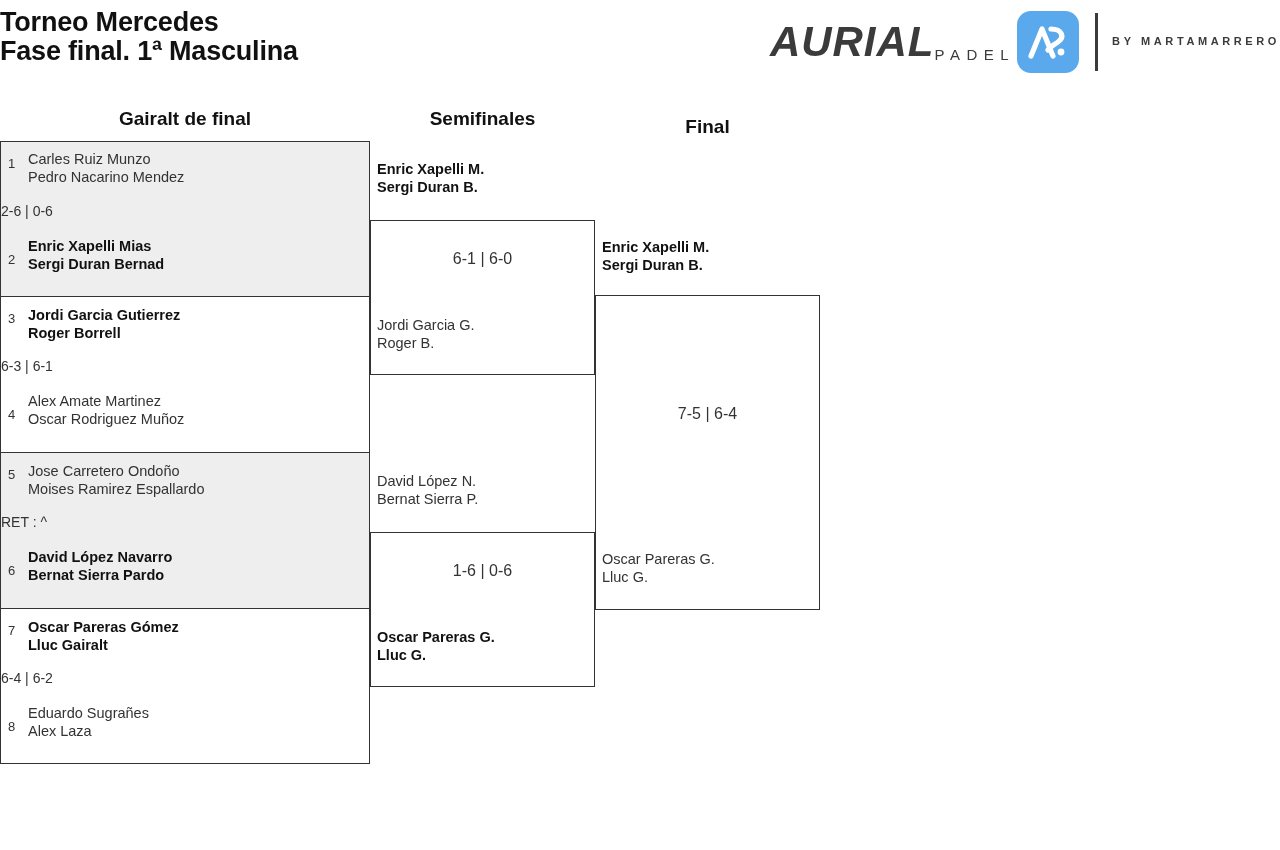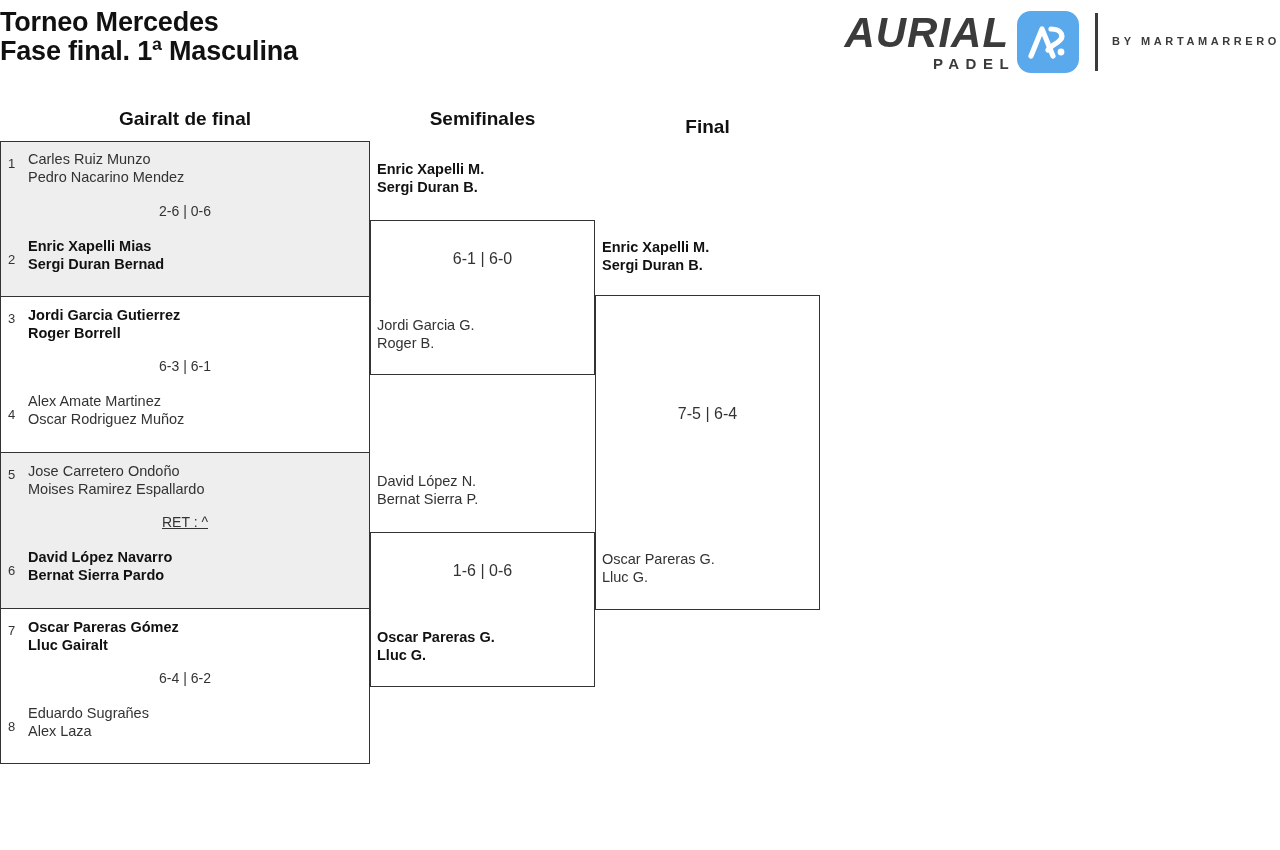--- a/index.html
+++ b/index.html
@@ -41,36 +41,36 @@
   #logo {
     position: absolute;
     right: 0px;
     top: 6px;
     height: 72px;
     display: flex;
     align-items: center;
   }
   #logo-wordmark {
     display: flex;
-    flex-direction: column;
+    flex-direction: row;
     align-items: flex-end;
     justify-content: center;
     margin-right: 6px;
   }
   #logo-aurial {
     font-size: 42px;
     font-weight: bold;
     font-style: italic;
     letter-spacing: 1px;
     color: #3b3b3b;
     line-height: 0.98;
   }
   #logo-padel {
     font-size: 15px;
-    font-weight: bold;
+    font-weight: normal;
     letter-spacing: 6.5px;
     color: #3b3b3b;
     margin-top: 1px;
     margin-right: -6px;
   }
   #logo-mark {
     width: 62px;
     height: 62px;
     border-radius: 14px;
     background: #5aa9ec;
@@ -154,21 +154,21 @@
     color: #333333;
     white-space: nowrap;
   }
   .winner .pname {
     font-weight: bold;
     color: #111111;
   }
   .score {
     font-size: 14px;
     color: #333333;
-    text-align: center;
+    text-align: left;
     white-space: nowrap;
   }
 
   
   .adv-team {
     position: absolute;
     line-height: 1.22;
   }
   .adv-team .pname { font-size: 14.5px; }
 
@@ -249,21 +249,21 @@
       <div class="pname">Oscar Rodriguez Muñoz</div>
     </div>
   </div>
 
   <div class="qf-match shaded" style="top:452px;height:156px;">
     <div class="team" style="padding-top:10px;height:44px;">
       <span class="seed">5</span>
       <div class="pname">Jose Carretero Ondoño</div>
       <div class="pname">Moises Ramirez Espallardo</div>
     </div>
-    <div class="score" style="margin-top:17px;text-decoration:underline;">RET : ^</div>
+    <div class="score" style="margin-top:17px;">RET : ^</div>
     <div class="team winner" style="margin-top:19px;height:44px;">
       <span class="seed">6</span>
       <div class="pname">David López Navarro</div>
       <div class="pname">Bernat Sierra Pardo</div>
     </div>
   </div>
 
   <div class="qf-match plain last" style="top:608px;height:156px;">
     <div class="team winner" style="padding-top:10px;height:44px;">
       <span class="seed">7</span>

